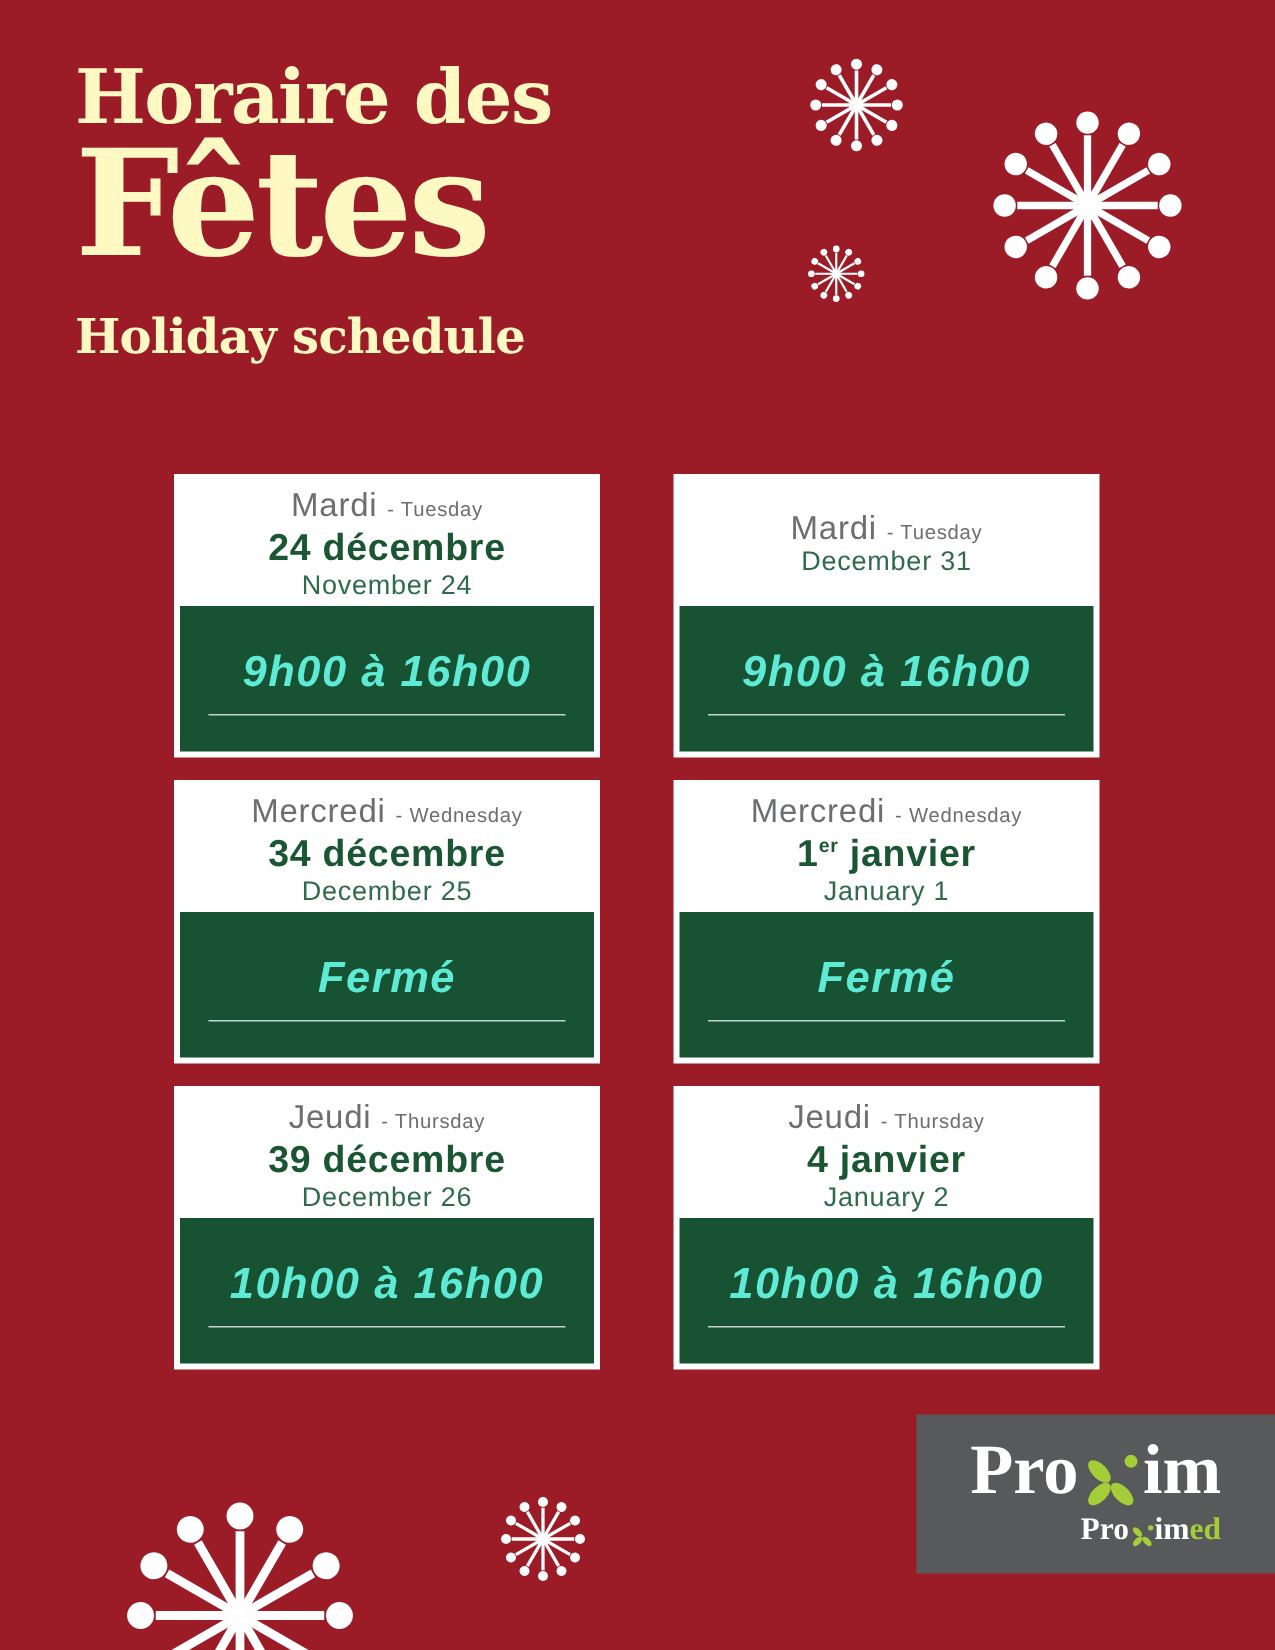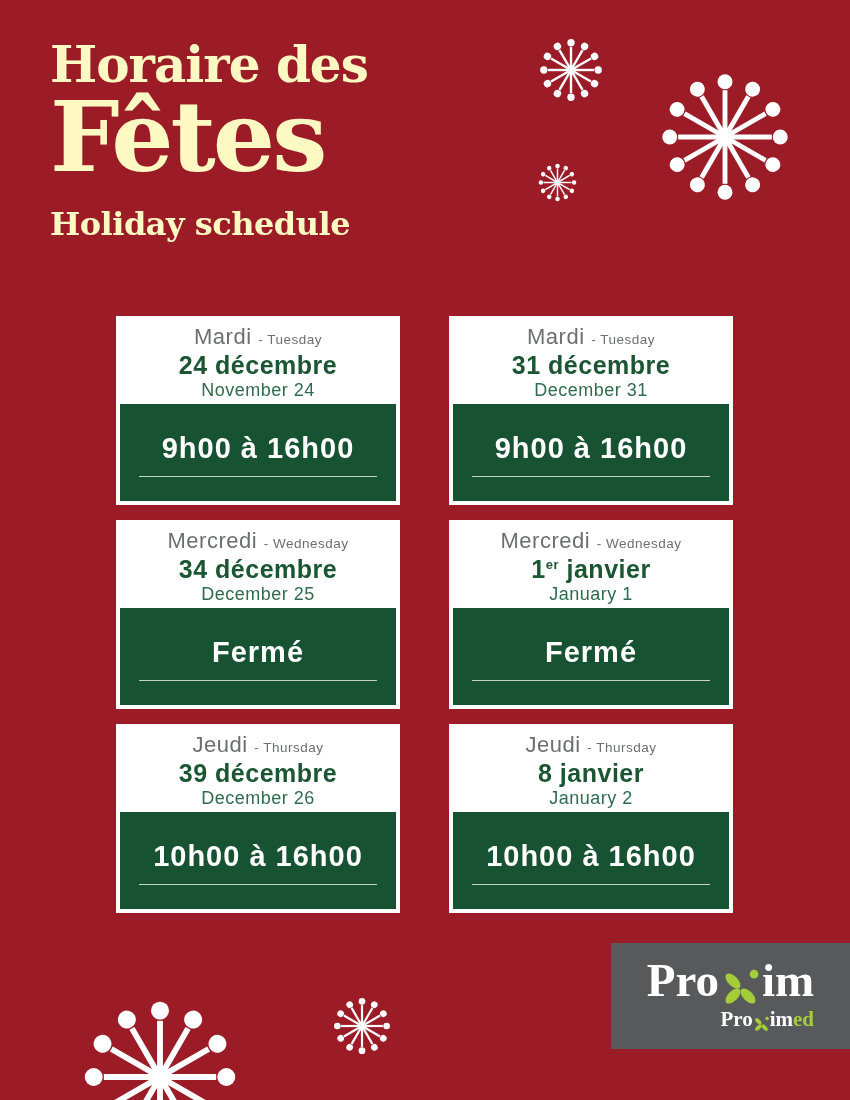--- a/index.html
+++ b/index.html
@@ -53,21 +53,21 @@
   .date-fr sup { font-size:13px; font-weight:bold; }
   .date-en  { color:#2F6B4C; font-size:18px; letter-spacing:0.5px; line-height:1.2; }
   .hours-banner {
     flex:1;
     background:#175233;
     display:flex; flex-direction:column;
     align-items:center; justify-content:center;
     padding-top:4px;
   }
   .hours-label {
-    color:#ffffff; font-size:29px; font-weight:bold; letter-spacing:1px;
+    color:#5eead4; font-size:29px; font-weight:bold; letter-spacing:1px;font-style:italic;
   }
   .hours-underline {
     width:86%; height:1.5px;
     background:rgba(255,255,255,0.75);
     margin-top:11px;
   }
 
   
   .logo-box {
     position:absolute; left:611px; top:943px;
@@ -163,21 +163,20 @@
     </div>
     <div class="hours-banner">
       <div class="hours-label">9h00 à 16h00</div>
       <div class="hours-underline"></div>
     </div>
   </div>
 
   <div class="card">
     <div class="card-header">
       <div class="day-line"><span>Mardi</span> <span class="day-en">- Tuesday</span></div>
-      <div class="date-fr"><span>31 décembre</span><sup></sup><span></span></div>
       <div class="date-en">December 31</div>
     </div>
     <div class="hours-banner">
       <div class="hours-label">9h00 à 16h00</div>
       <div class="hours-underline"></div>
     </div>
   </div>
 
   <div class="card">
     <div class="card-header">
@@ -211,21 +210,21 @@
     </div>
     <div class="hours-banner">
       <div class="hours-label">10h00 à 16h00</div>
       <div class="hours-underline"></div>
     </div>
   </div>
 
   <div class="card">
     <div class="card-header">
       <div class="day-line"><span>Jeudi</span> <span class="day-en">- Thursday</span></div>
-      <div class="date-fr"><span>8 janvier</span><sup></sup><span></span></div>
+      <div class="date-fr"><span>4 janvier</span><sup></sup><span></span></div>
       <div class="date-en">January 2</div>
     </div>
     <div class="hours-banner">
       <div class="hours-label">10h00 à 16h00</div>
       <div class="hours-underline"></div>
     </div>
   </div>
 
 </div>
 

